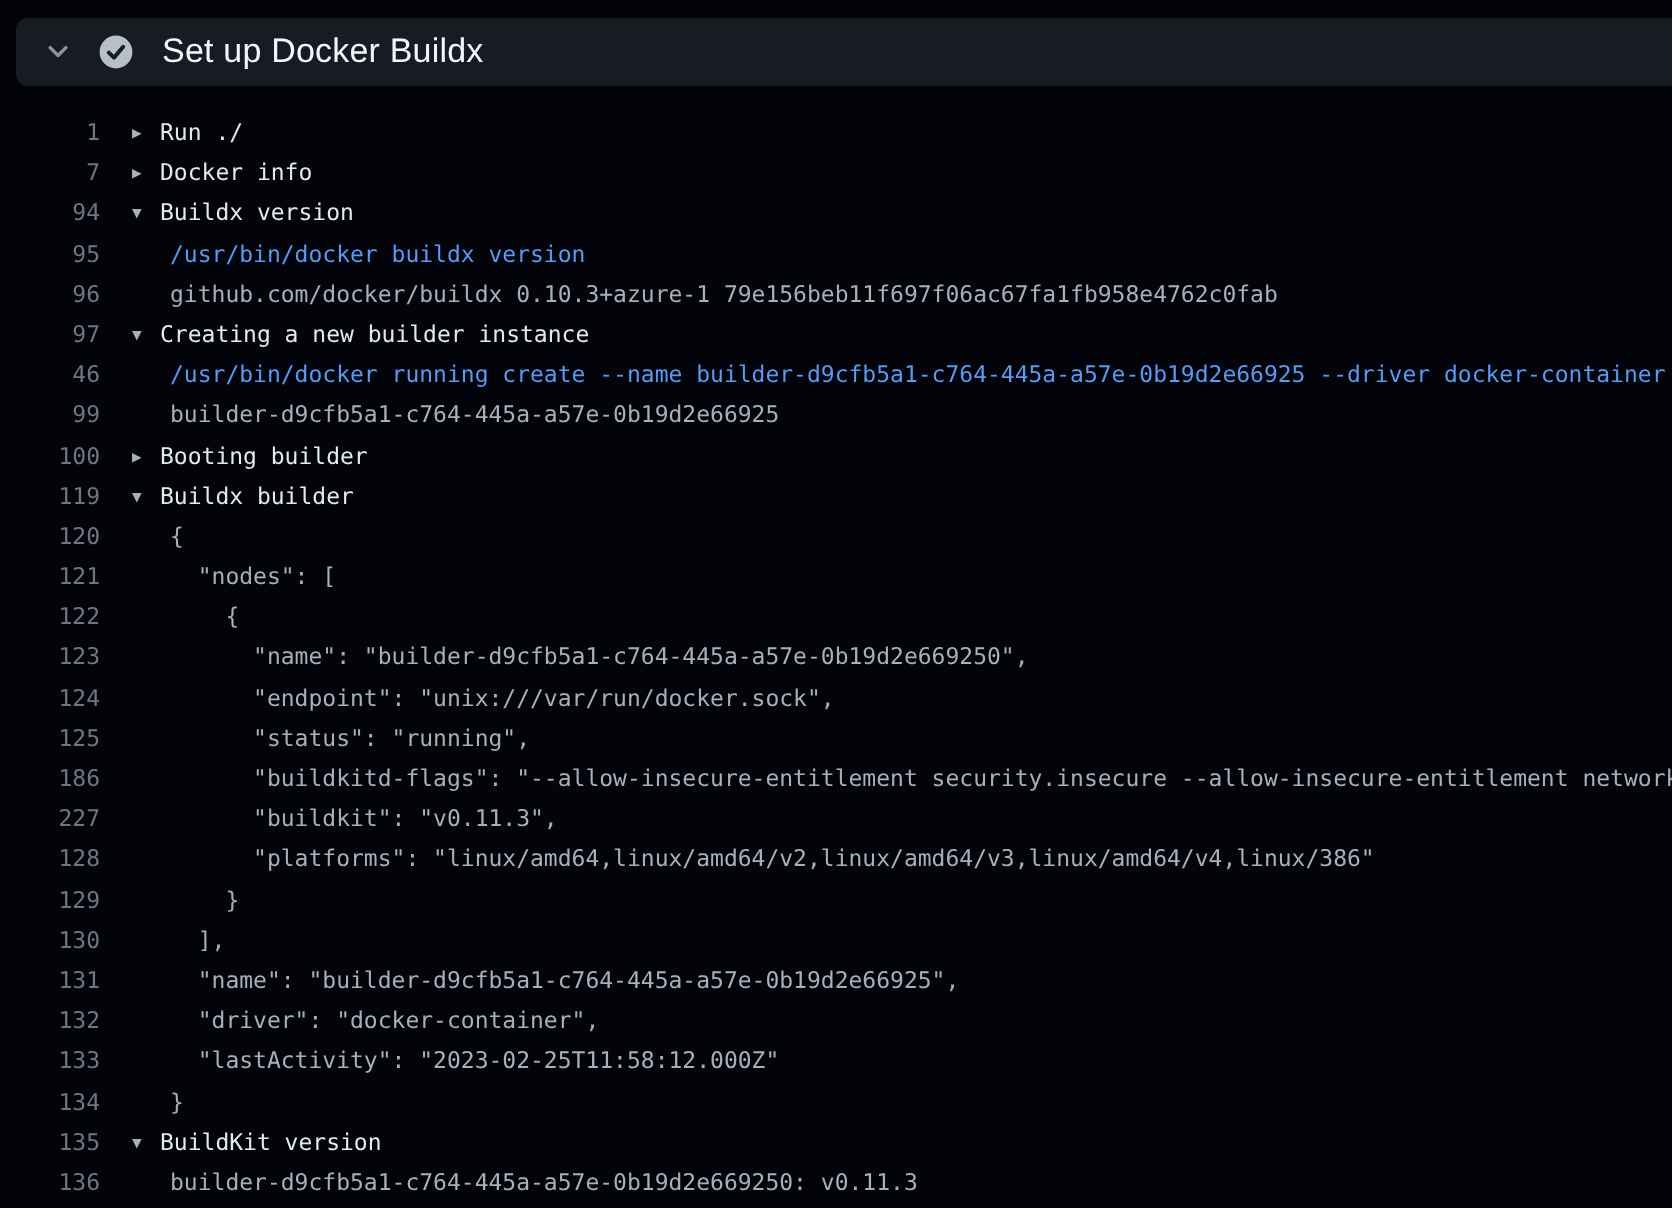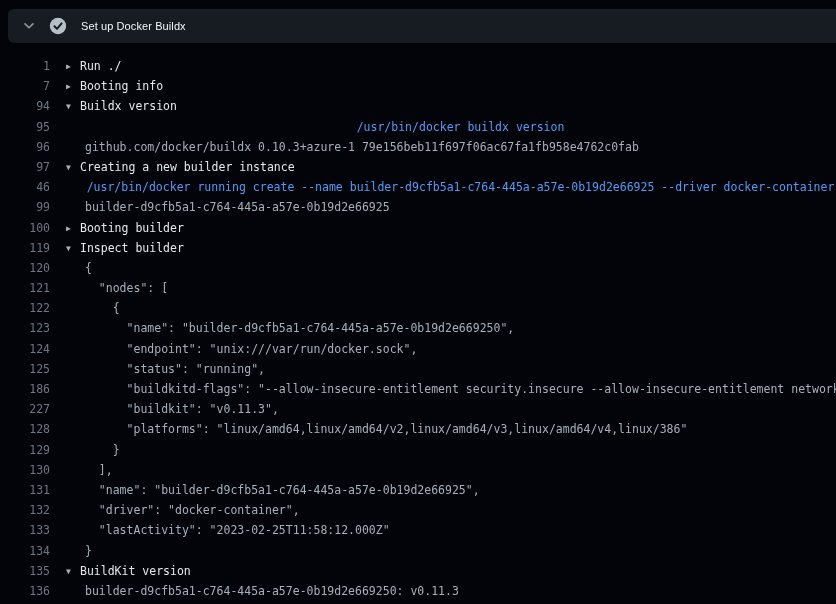--- a/index.html
+++ b/index.html
@@ -42,21 +42,21 @@
     margin-left: 12px;
     width: 18px;
     height: 18px;
     display: flex;
     align-items: center;
     justify-content: center;
   }
   .step-title {
     margin-left: 14px;
     color: #f0f6fc;
-    font-size: 11px;
+    font-size: 17px;
     letter-spacing: 0.1px;
   }
   .log {
     position: absolute;
     left: 0;
     top: 56px;
     width: 836px;
     font-family: "DejaVu Sans Mono", "Liberation Mono", monospace;
     font-size: 11.5px;
   }
@@ -74,21 +74,21 @@
     white-space: pre;
     cursor: pointer;
   }
   .content {
     margin-left: 16px;
     white-space: pre;
     overflow: hidden;
     flex: 1 1 auto;
   }
   .content.output { color: #a6b0ba; padding-left: 19px; }
-  .content.command { color: #539bf5; padding-left: 19px; text-align: center; }
+  .content.command { color: #539bf5; padding-left: 19px; }
   .arrow {
     display: inline-block;
     width: 14px;
     font-size: 8px;
     color: #a6b0ba;
     vertical-align: 1px;
   }
   .gtitle { color: #e3e9ef; }
   .content.group { cursor: pointer; }
 </style>
@@ -112,21 +112,21 @@
     <span class="step-title">Set up Docker Buildx</span>
   </div>
 
   <div class="log">
       <div class="row">
     <span class="num">1</span>
     <span class="content group"><span class="arrow">▶</span><span class="gtitle">Run ./</span></span>
   </div>
       <div class="row">
     <span class="num">7</span>
-    <span class="content group"><span class="arrow">▶</span><span class="gtitle">Booting info</span></span>
+    <span class="content group"><span class="arrow">▶</span><span class="gtitle">Docker info</span></span>
   </div>
       <div class="row">
     <span class="num">94</span>
     <span class="content group"><span class="arrow">▼</span><span class="gtitle">Buildx version</span></span>
   </div>
       <div class="row">
     <span class="num">95</span>
     <span class="content command">/usr/bin/docker buildx version</span>
   </div>
       <div class="row">
@@ -144,21 +144,21 @@
       <div class="row">
     <span class="num">99</span>
     <span class="content output">builder-d9cfb5a1-c764-445a-a57e-0b19d2e66925</span>
   </div>
       <div class="row">
     <span class="num">100</span>
     <span class="content group"><span class="arrow">▶</span><span class="gtitle">Booting builder</span></span>
   </div>
       <div class="row">
     <span class="num">119</span>
-    <span class="content group"><span class="arrow">▼</span><span class="gtitle">Inspect builder</span></span>
+    <span class="content group"><span class="arrow">▼</span><span class="gtitle">Buildx builder</span></span>
   </div>
       <div class="row">
     <span class="num">120</span>
     <span class="content output">{</span>
   </div>
       <div class="row">
     <span class="num">121</span>
     <span class="content output">  "nodes": [</span>
   </div>
       <div class="row">

